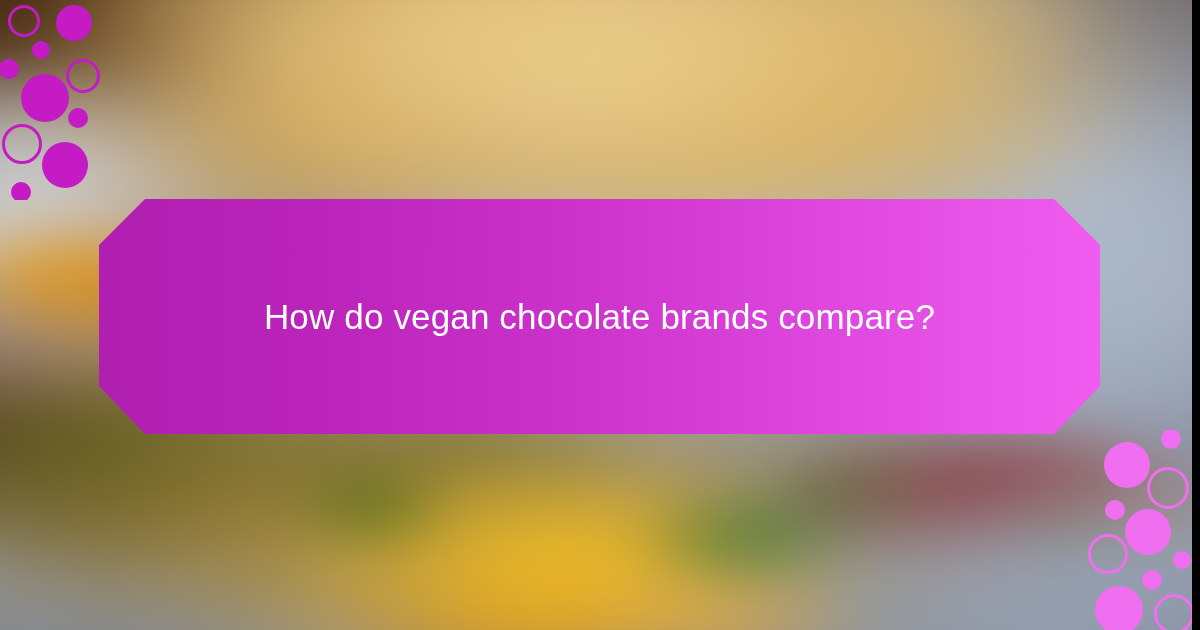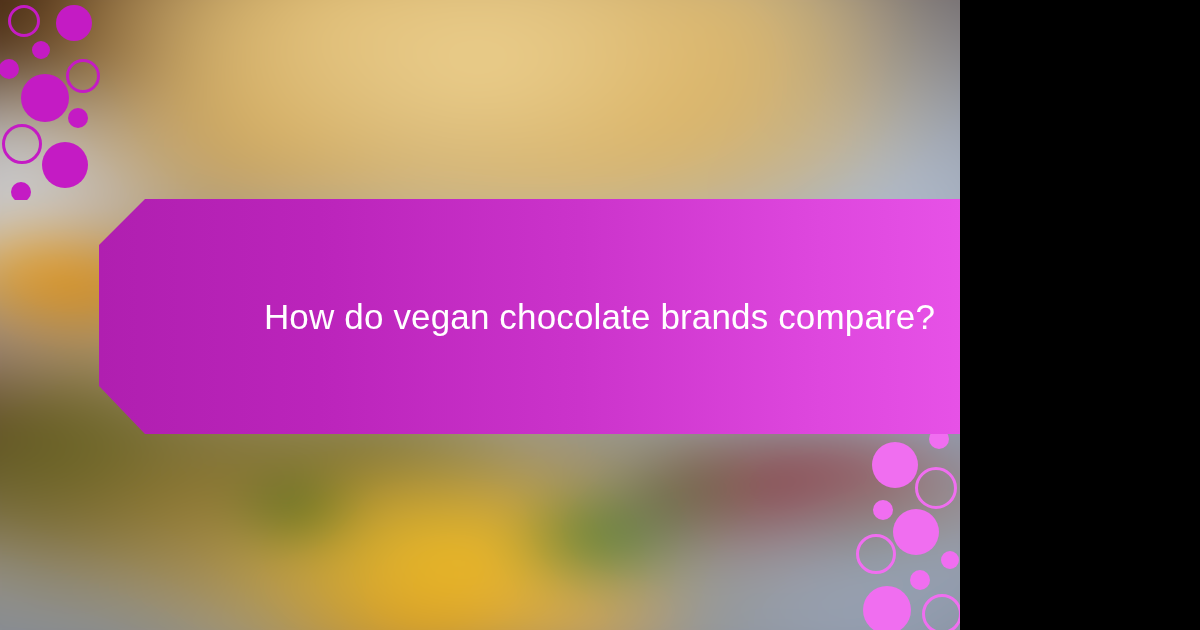--- a/index.html
+++ b/index.html
@@ -7,21 +7,21 @@
     margin: 0;
     padding: 0;
     background: #000;
   }
   body {
     font-family: "Liberation Sans", sans-serif;
   }
 
   .stage {
     position: relative;
-    width: 960px;
+    width: 1192px;
     height: 630px;
     overflow: hidden;
     background: #6f5a49;
   }
 
   
   .photo {
     position: absolute;
     inset: -60px;
     filter: blur(26px) saturate(1.06);

